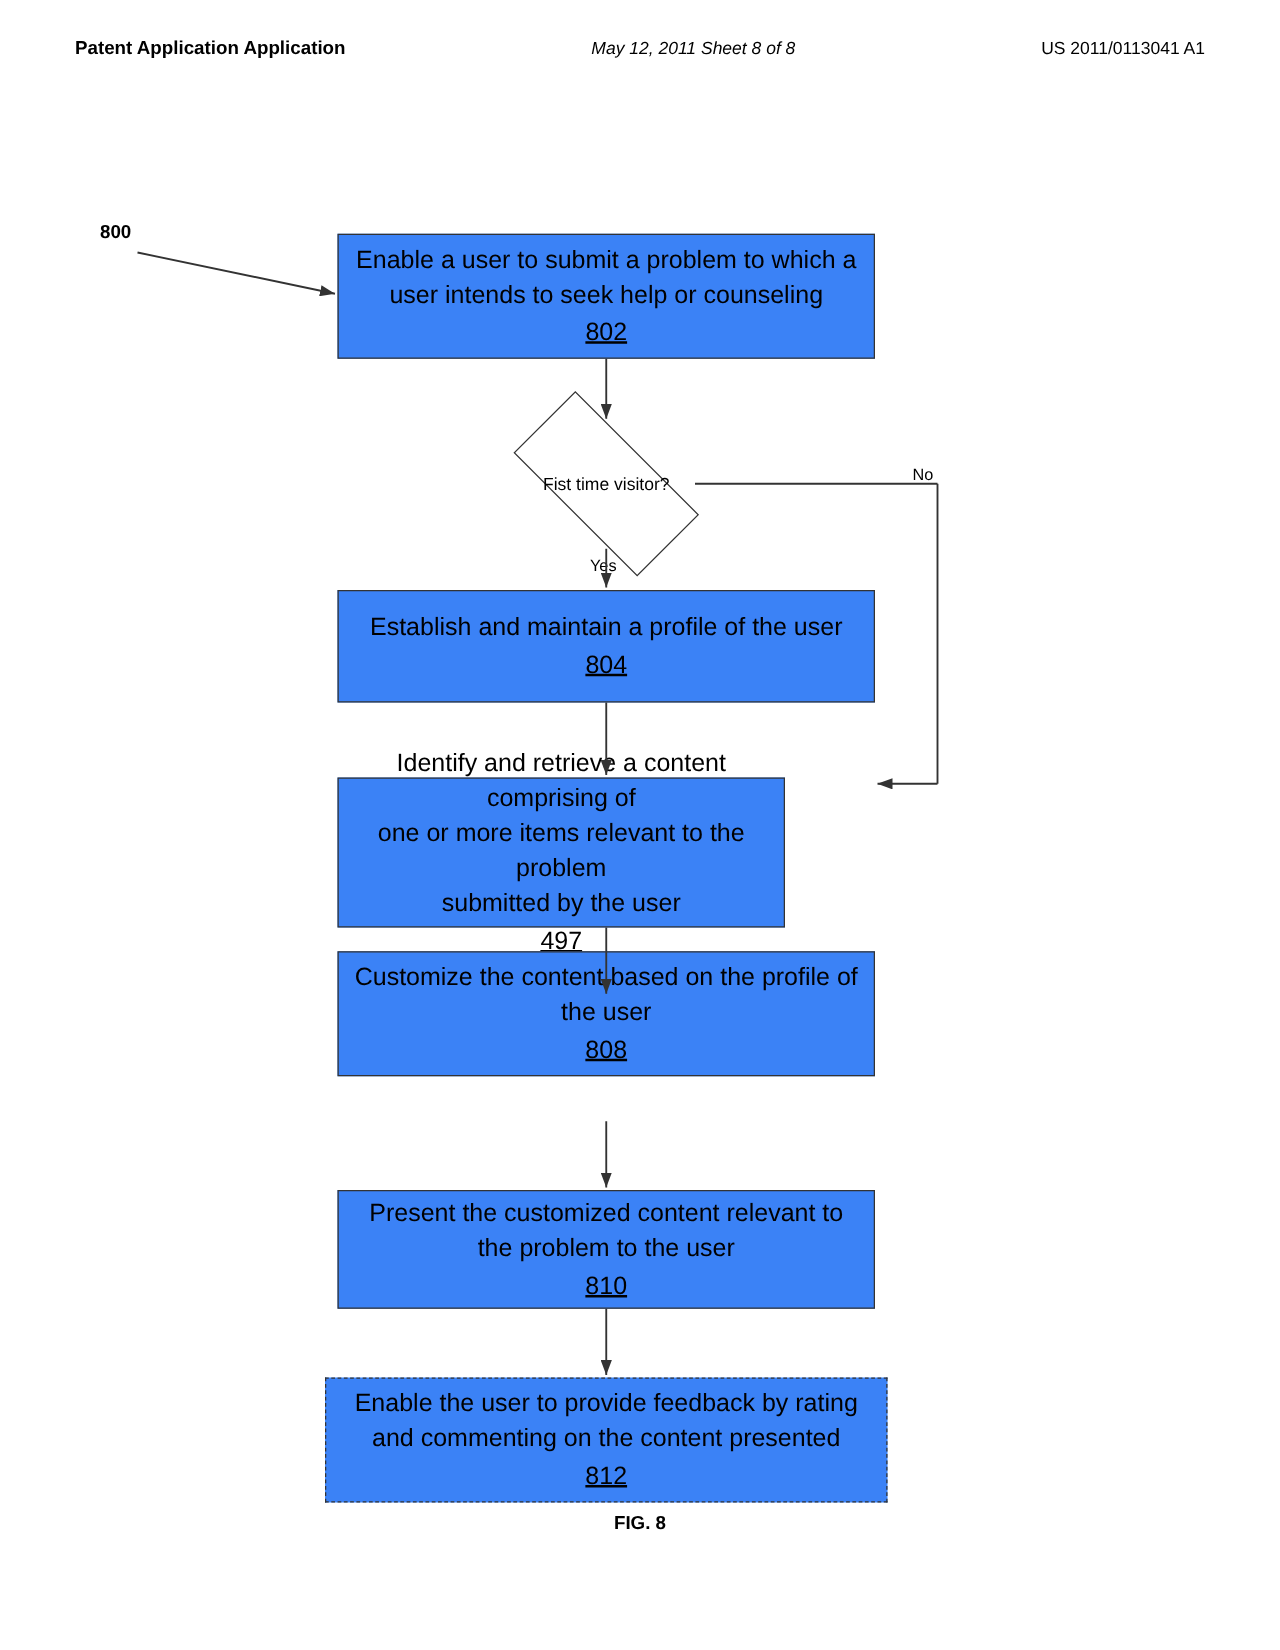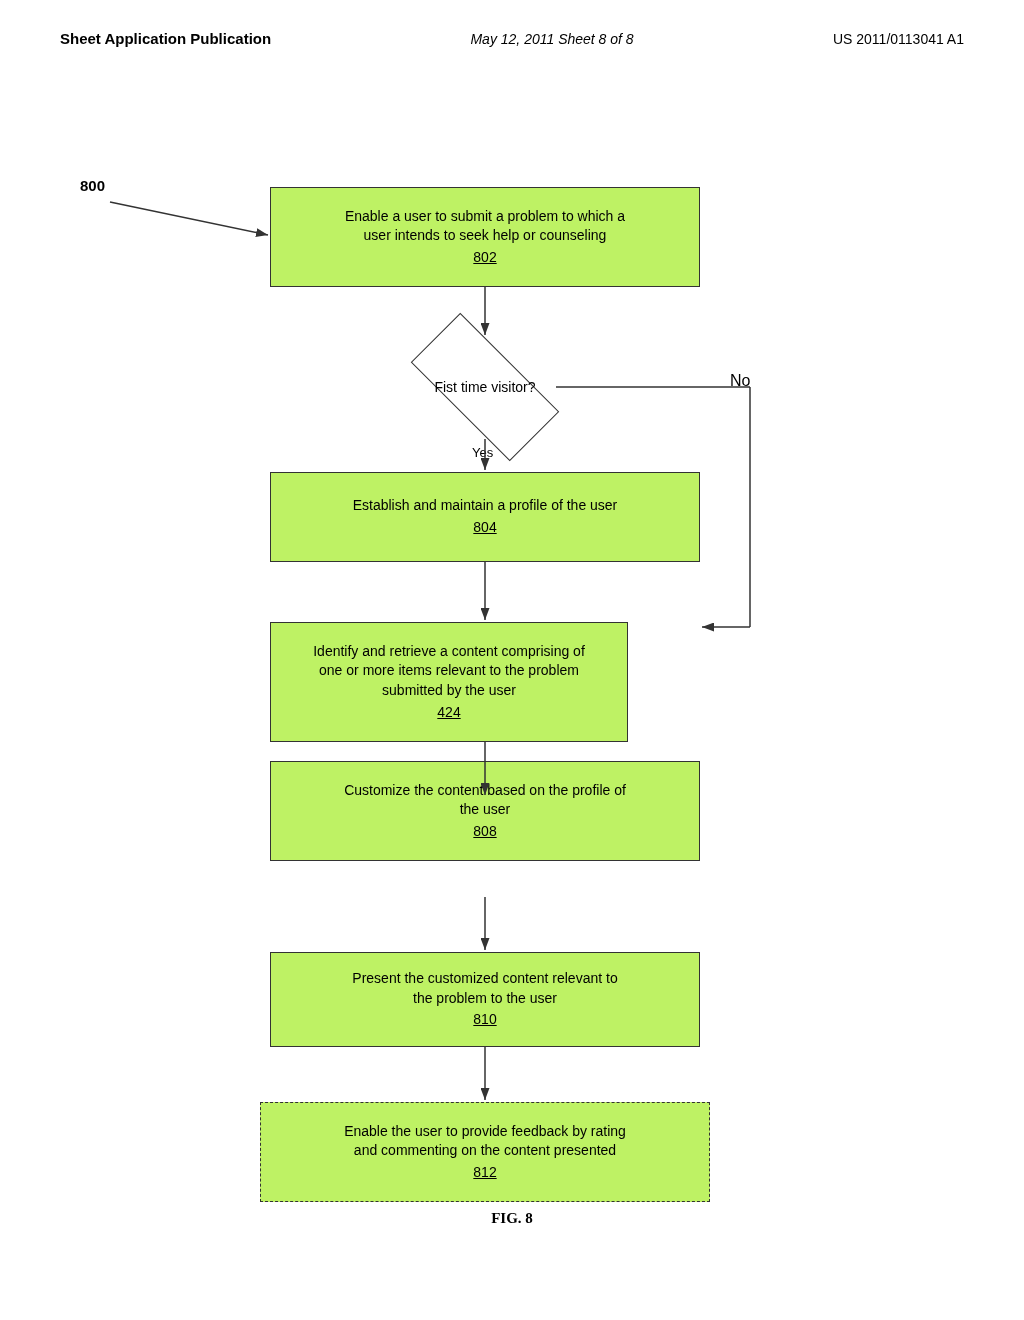--- a/index.html
+++ b/index.html
@@ -37,27 +37,27 @@
     .diagram-area {
       position: relative;
       width: 100%;
       height: 1200px;
     }
 
     
     .flow-box {
       position: absolute;
       border: 1.5px solid #333;
-      background: #bef264;
+      background: #3b82f6;
       text-align: center;
       display: flex;
       flex-direction: column;
       align-items: center;
       justify-content: center;
-      font-size: 14px;
+      font-size: 20px;
       line-height: 1.4;
     }
 
     .flow-box.dashed {
       border: 1.5px dashed #333;
       align-items: center;
     }
 
     
     .diamond-container {
@@ -100,44 +100,43 @@
       pointer-events: none;
     }
 
     .fig-label {
       position: absolute;
       bottom: 30px;
       left: 50%;
       transform: translateX(-50%);
       font-size: 15px;
       font-weight: bold;
-      font-family: Liberation Serif, serif;
     }
 
     .diagram-ref {
       position: absolute;
       font-size: 15px;
       font-weight: bold;
     }
 
     .no-label {
       position: absolute;
-      font-size: 16px;
+      font-size: 13px;
     }
 
     .yes-label {
       position: absolute;
       font-size: 13px;
     }
   </style>
 </head>
 <body>
 
 <div class="header">
-  <span class="header-left">Sheet Application Publication</span>
+  <span class="header-left">Patent Application Application</span>
   <span class="header-center">May 12, 2011   Sheet 8 of 8</span>
   <span class="header-right">US 2011/0113041 A1</span>
 </div>
 
 <div class="diagram-area">
 
   <div class="diagram-ref" style="left:80px; top:120px;">
     <span>800</span>
   </div>
 
@@ -152,21 +151,21 @@
 
   <div class="no-label" style="left:730px; top:315px;">No</div>
 
   <div class="yes-label" style="left:472px; top:388px;">Yes</div>
 
   <div class="flow-box" style="left:270px; top:415px; width:430px; height:90px;">
     <span>Establish and maintain a profile of the user<br><span class="ref-num">804</span></span>
   </div>
 
   <div class="flow-box" style="left:270px; top:565px; width:358px; height:120px;">
-    <span>Identify and retrieve a content comprising of<br>one or more items relevant to the problem<br>submitted by the user<br><span class="ref-num">424</span></span>
+    <span>Identify and retrieve a content comprising of<br>one or more items relevant to the problem<br>submitted by the user<br><span class="ref-num">497</span></span>
   </div>
 
   <div class="flow-box" style="left:270px; top:704px; width:430px; height:100px;">
     <span>Customize the content based on the profile of<br>the user<br><span class="ref-num">808</span></span>
   </div>
 
   <div class="flow-box" style="left:270px; top:895px; width:430px; height:95px;">
     <span>Present the customized content relevant to<br>the problem to the user<br><span class="ref-num">810</span></span>
   </div>
 

